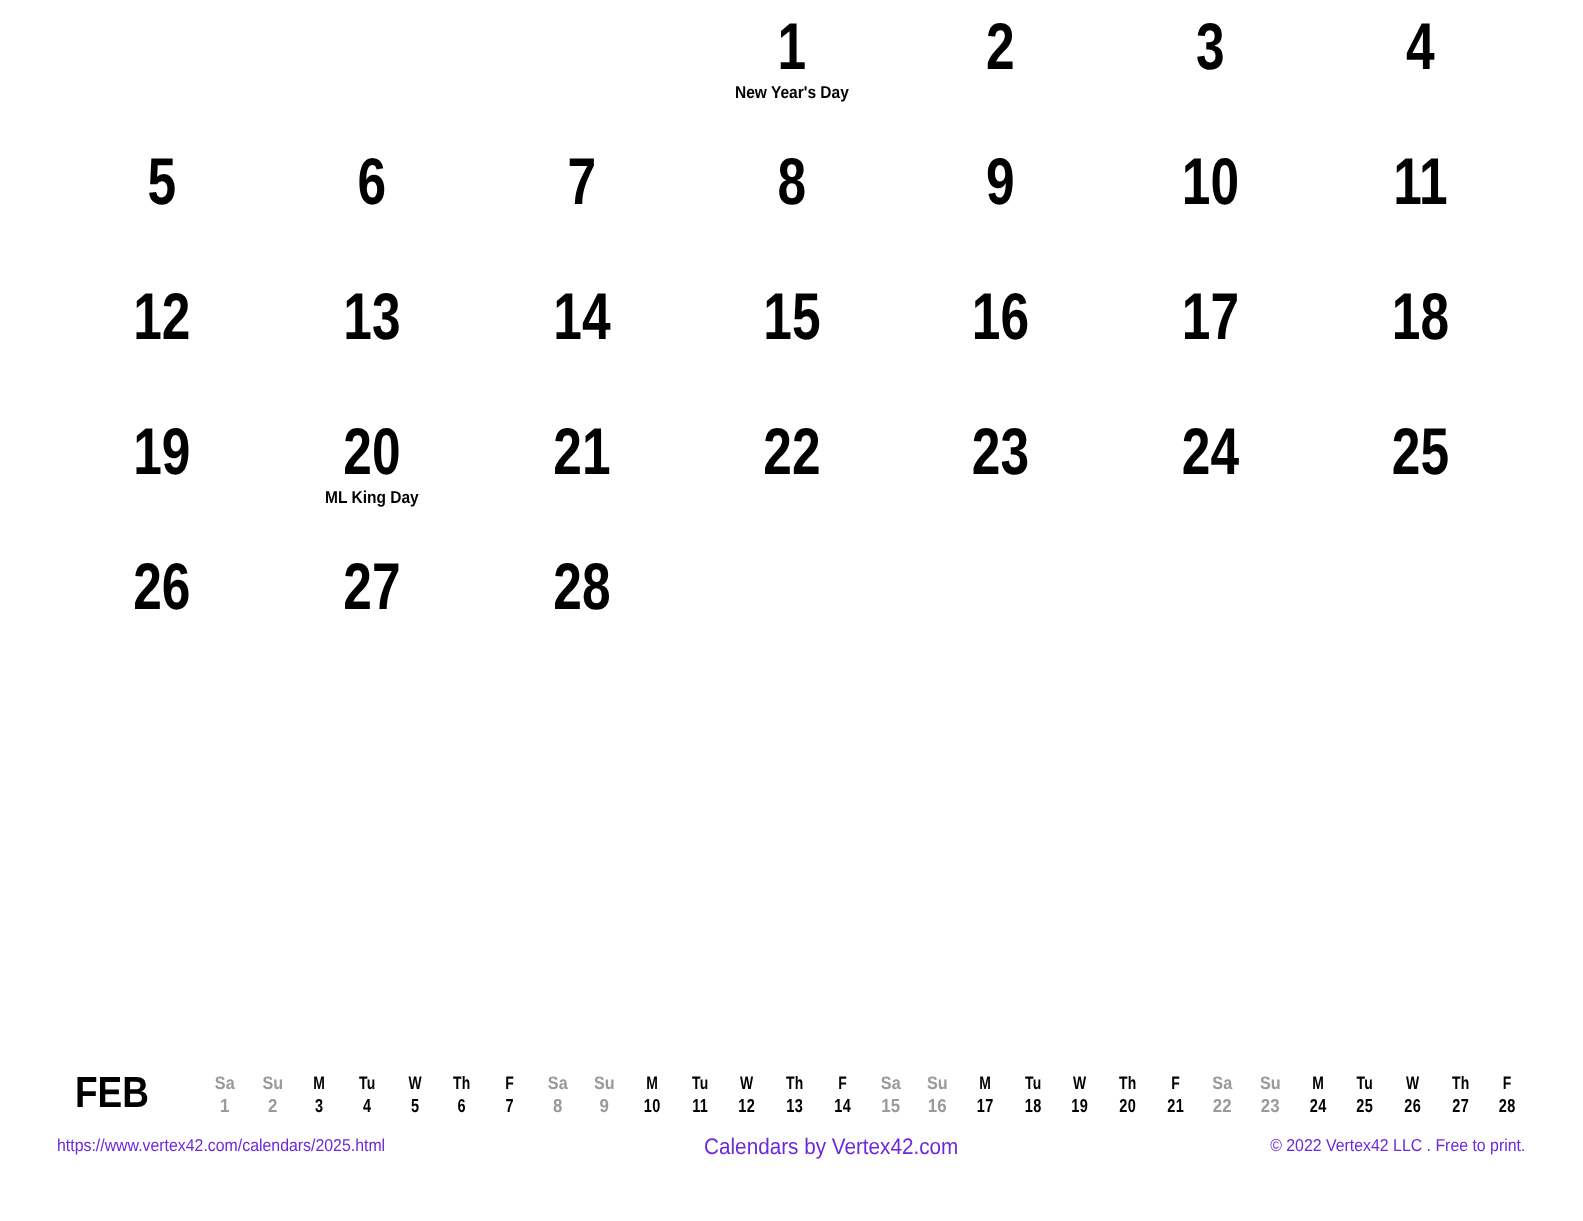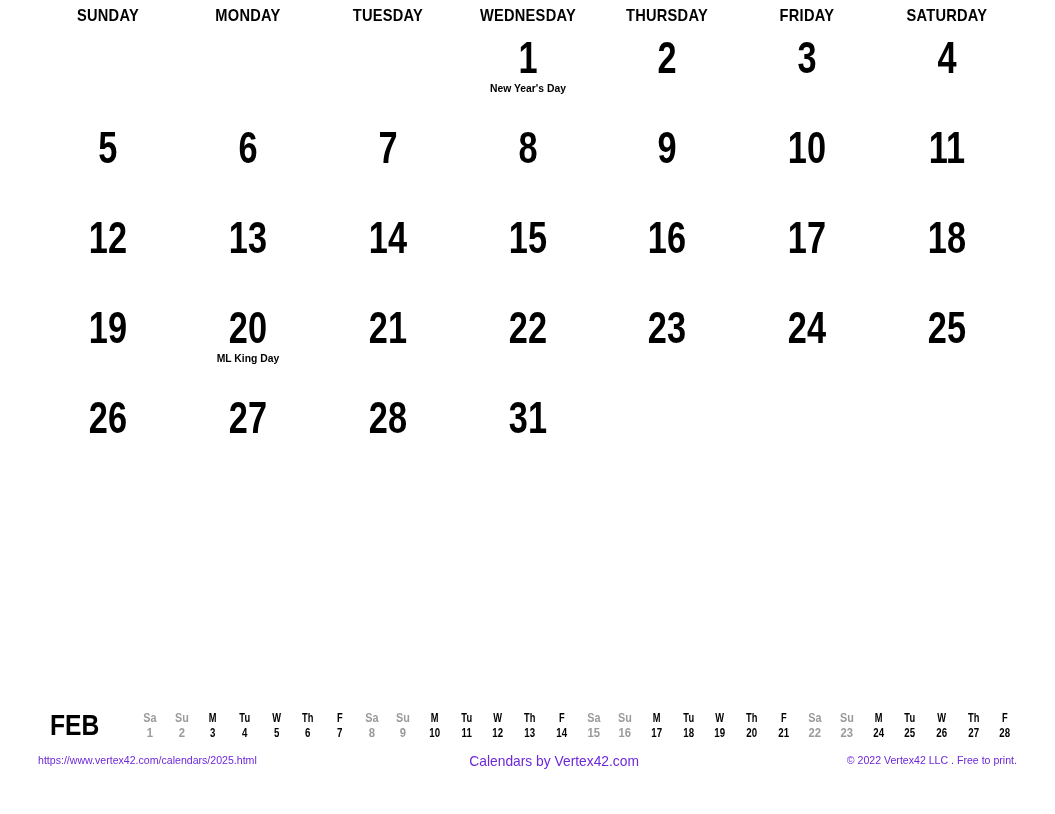--- a/index.html
+++ b/index.html
@@ -177,29 +177,20 @@
     transform-origin: right center;
     white-space: nowrap;
   }
 </style>
 </head>
 <body>
 
 <div class="page">
 
 
-  <div class="weekdays" id="weekday-row">
-      <div class="weekday">SUNDAY</div>
-      <div class="weekday">MONDAY</div>
-      <div class="weekday">TUESDAY</div>
-      <div class="weekday">WEDNESDAY</div>
-      <div class="weekday">THURSDAY</div>
-      <div class="weekday">FRIDAY</div>
-      <div class="weekday">SATURDAY</div>
-    </div>
 
   <div class="grid" id="day-grid">
       <div class="cell empty">
         <div class="daynum"></div>
       </div>
       <div class="cell empty">
         <div class="daynum"></div>
       </div>
       <div class="cell empty">
         <div class="daynum"></div>
@@ -282,23 +273,20 @@
         <div class="daynum">25</div>
       </div>
       <div class="cell">
         <div class="daynum">26</div>
       </div>
       <div class="cell">
         <div class="daynum">27</div>
       </div>
       <div class="cell">
         <div class="daynum">28</div>
-      </div>
-      <div class="cell">
-        <div class="daynum">31</div>
       </div>
       <div class="cell empty">
         <div class="daynum"></div>
       </div>
     </div>
 
   <div class="mini-strip">
     <div class="mini-label">FEB</div>
     <div class="mini-days" id="mini-days">
         <div class="mini-day weekend">

